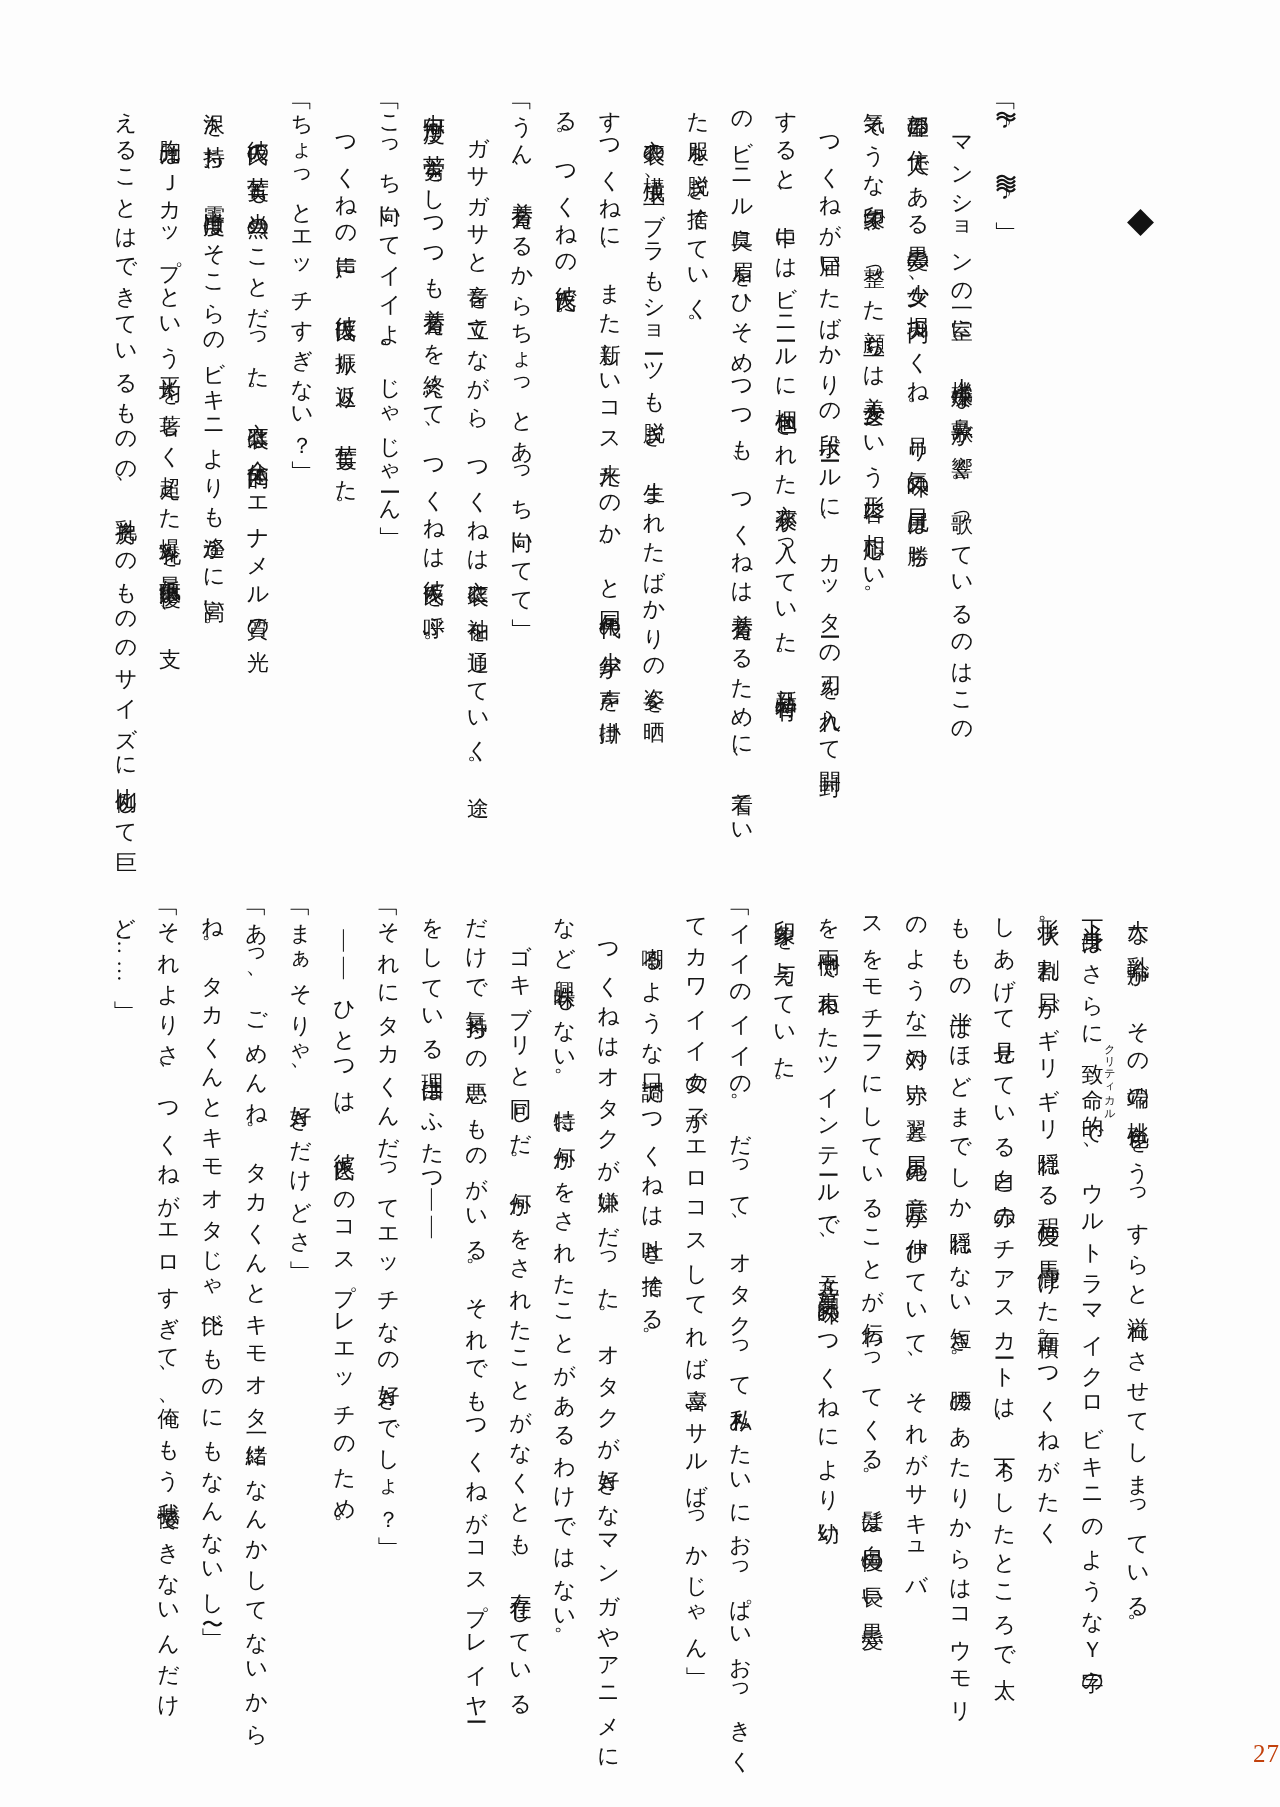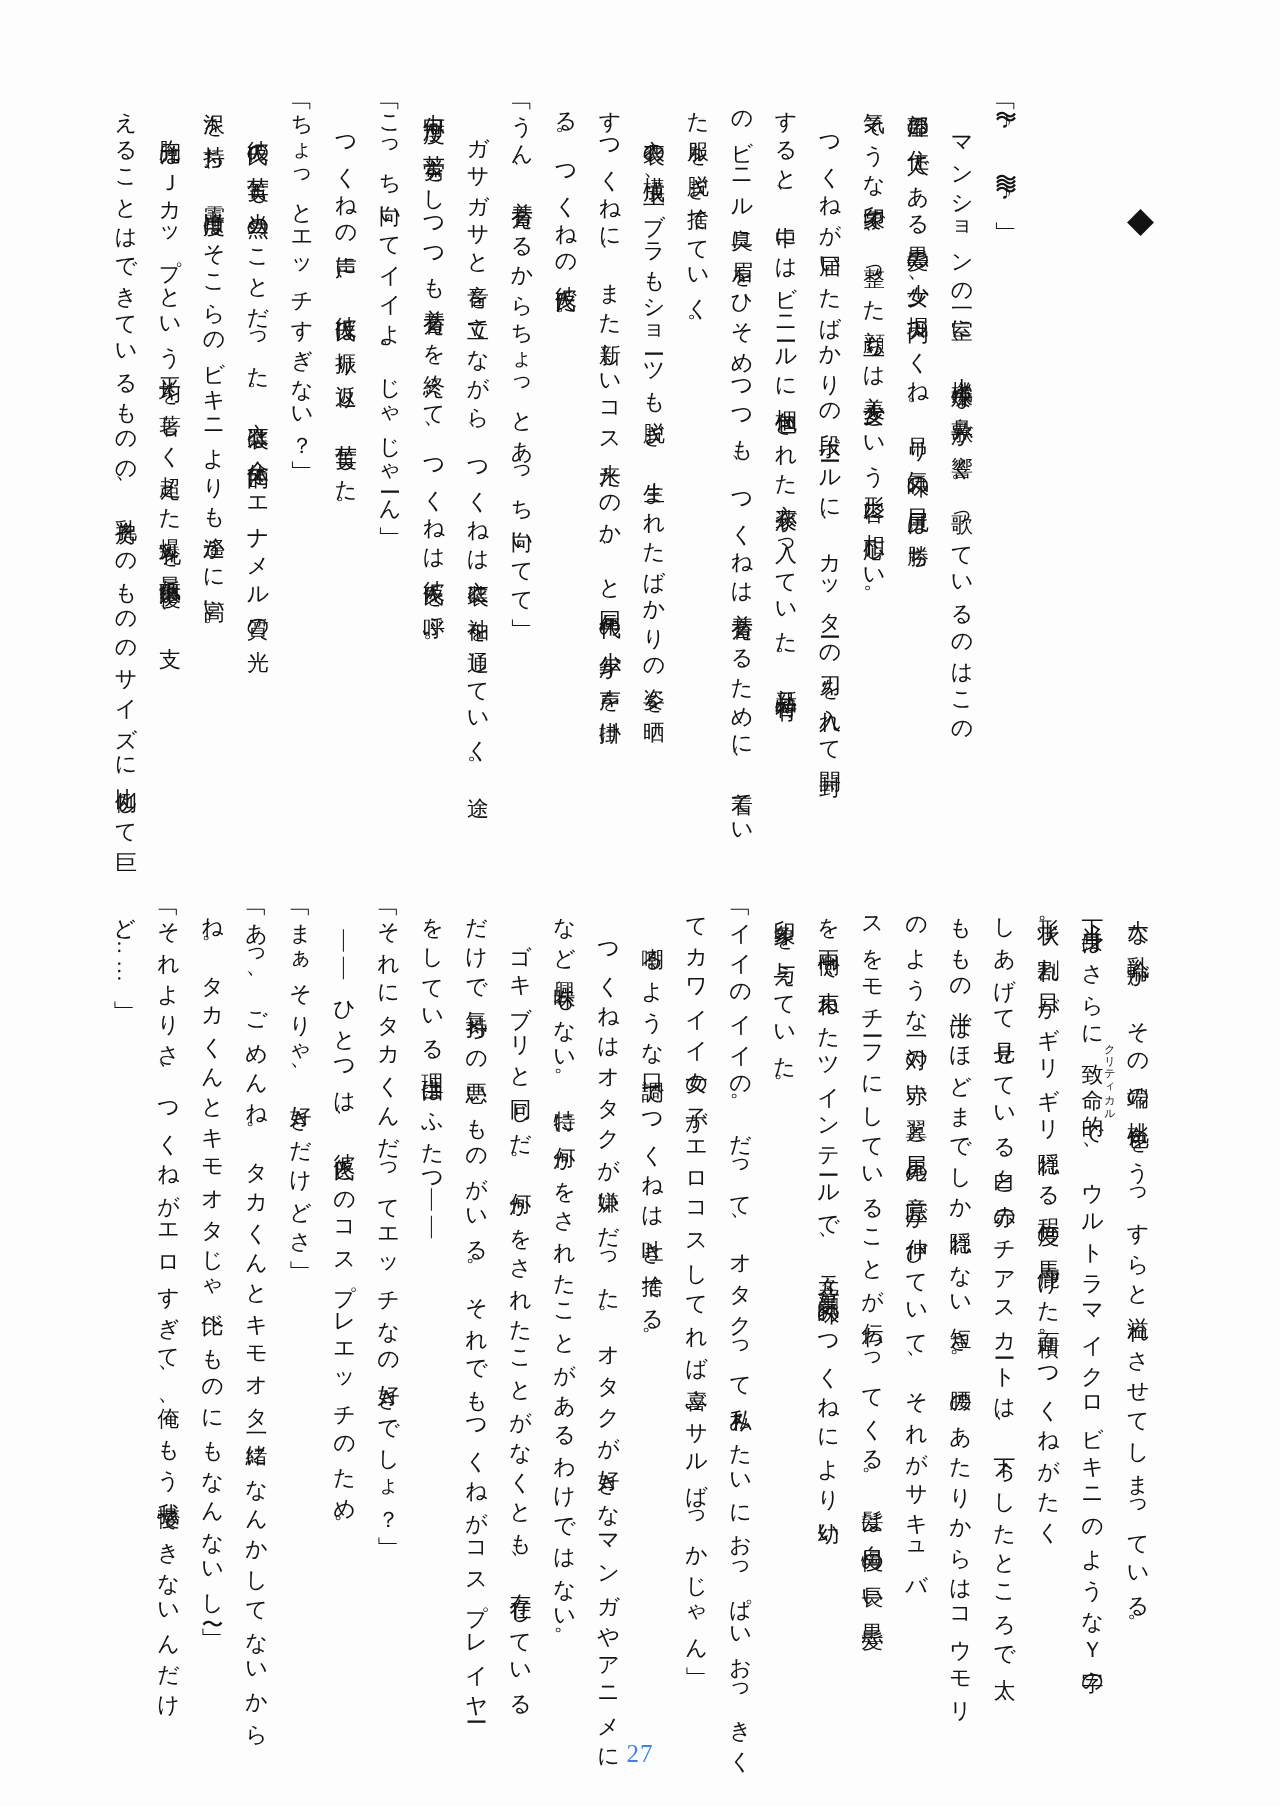--- a/index.html
+++ b/index.html
@@ -59,24 +59,24 @@
     letter-spacing: 0.5px;
     font-family: inherit;
     color: #141414;
   }
 
   .page-number {
     position: absolute;
     top: 1740px;
     left: 0;
     width: 100%;
-    text-align: center;
+    text-align: right;
     font-size: 25px;
     letter-spacing: 1px;
-    color: #3b82f6;
+    color: #c2410c;
   }
 </style>
 </head>
 <body>
 
 <div class="page">
 
   <span class="diamond"></span>
 
   <div class="tier" id="tier-top">

